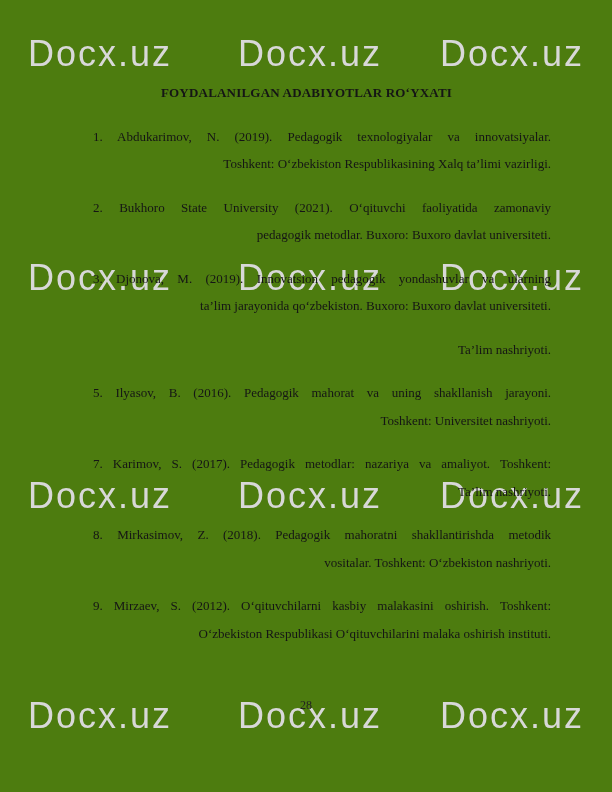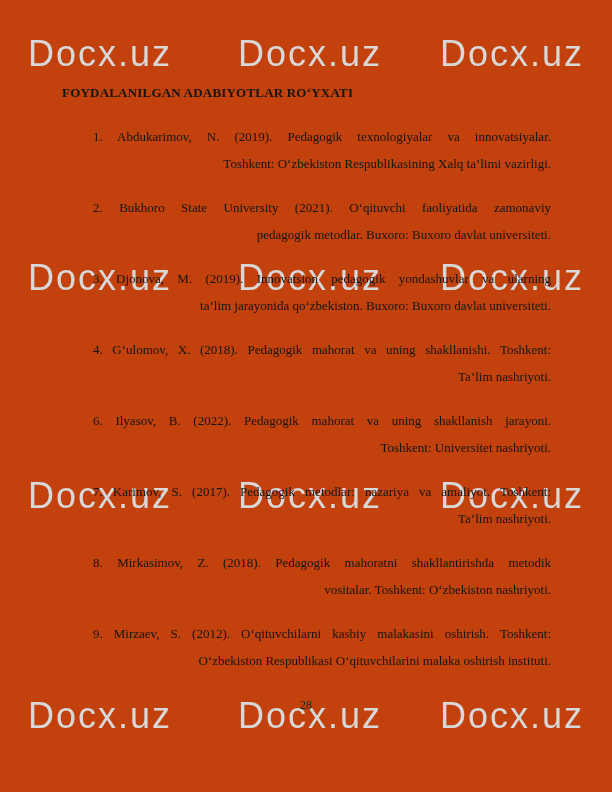--- a/index.html
+++ b/index.html
@@ -4,21 +4,21 @@
 <style>
   html, body {
     margin: 0;
     padding: 0;
     background: #ffffff;
   }
   .page {
     position: relative;
     width: 612px;
     height: 792px;
-    background: #c2410c;
+    background: #4d7c0f;
     overflow: hidden;
     font-family: "Liberation Serif", serif;
     color: #151515;
   }
   
   .watermark-layer {
     position: absolute;
     inset: 0;
     z-index: 0;
   }
@@ -47,20 +47,21 @@
     width: 489px;
     padding-top: 79px;
     font-size: 13px;
     line-height: 27.5px;
   }
   .title {
     margin: 0 0 11px 0;
     font-size: 13px;
     line-height: 27.5px;
     font-weight: bold;
+    text-align: center;
     letter-spacing: 0.2px;
     font-family: Liberation Serif, serif;
   }
   .ref {
     margin: 16px 0 8px 0;
   }
   .line {
     text-align: right;
   }
   .line.first {
@@ -113,29 +114,28 @@
       <div class="line first">2. Bukhoro State University (2021). O‘qituvchi faoliyatida zamonaviy</div>
       <div class="line">pedagogik metodlar. Buxoro: Buxoro davlat universiteti.</div>
     </div>
 
     <div class="ref">
       <div class="line first">3. Djonova, M. (2019). Innovatsion pedagogik yondashuvlar va ularning</div>
       <div class="line">ta’lim jarayonida qo‘zbekiston. Buxoro: Buxoro davlat universiteti.</div>
     </div>
 
     <div class="ref">
-      <div class="line first">4. G‘ulomov, X. (2018). Pedagogik mahorat va uning shakllanishi. Toshkent:</div>
       <div class="line">Ta’lim nashriyoti.</div>
     </div>
 
     <div class="ref">
     </div>
 
     <div class="ref">
-      <div class="line first">6. Ilyasov, B. (2022). Pedagogik mahorat va uning shakllanish jarayoni.</div>
+      <div class="line first">5. Ilyasov, B. (2016). Pedagogik mahorat va uning shakllanish jarayoni.</div>
       <div class="line">Toshkent: Universitet nashriyoti.</div>
     </div>
 
     <div class="ref">
       <div class="line first">7. Karimov, S. (2017). Pedagogik metodlar: nazariya va amaliyot. Toshkent:</div>
       <div class="line">Ta’lim nashriyoti.</div>
     </div>
 
     <div class="ref">
       <div class="line first">8. Mirkasimov, Z. (2018). Pedagogik mahoratni shakllantirishda metodik</div>

